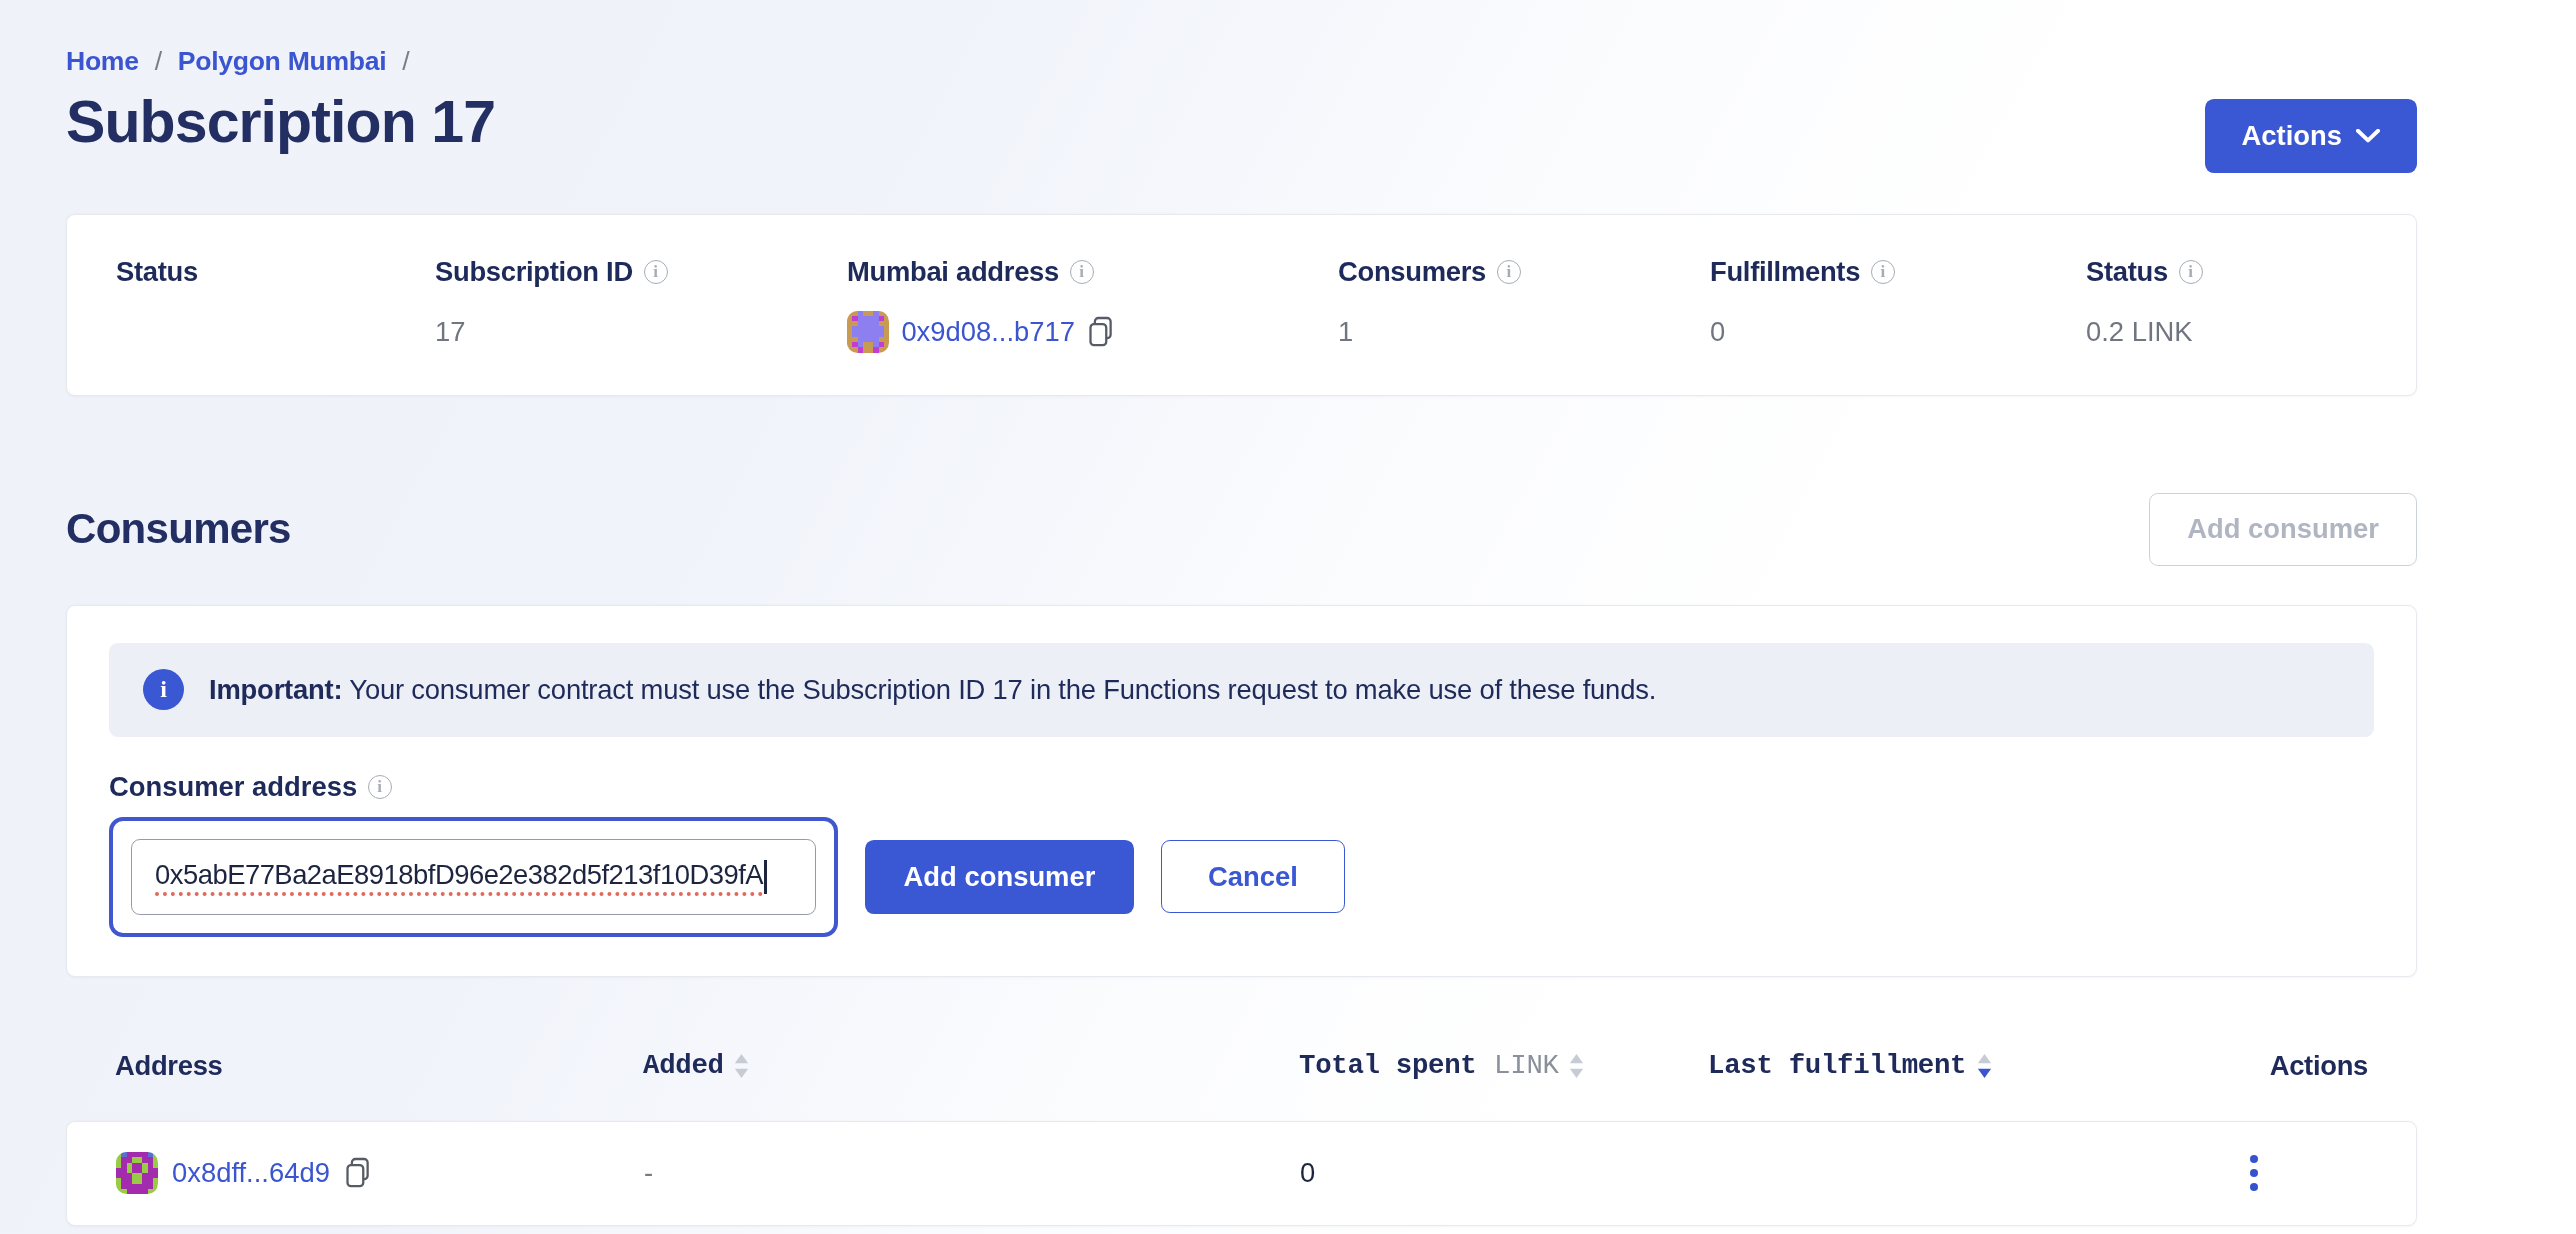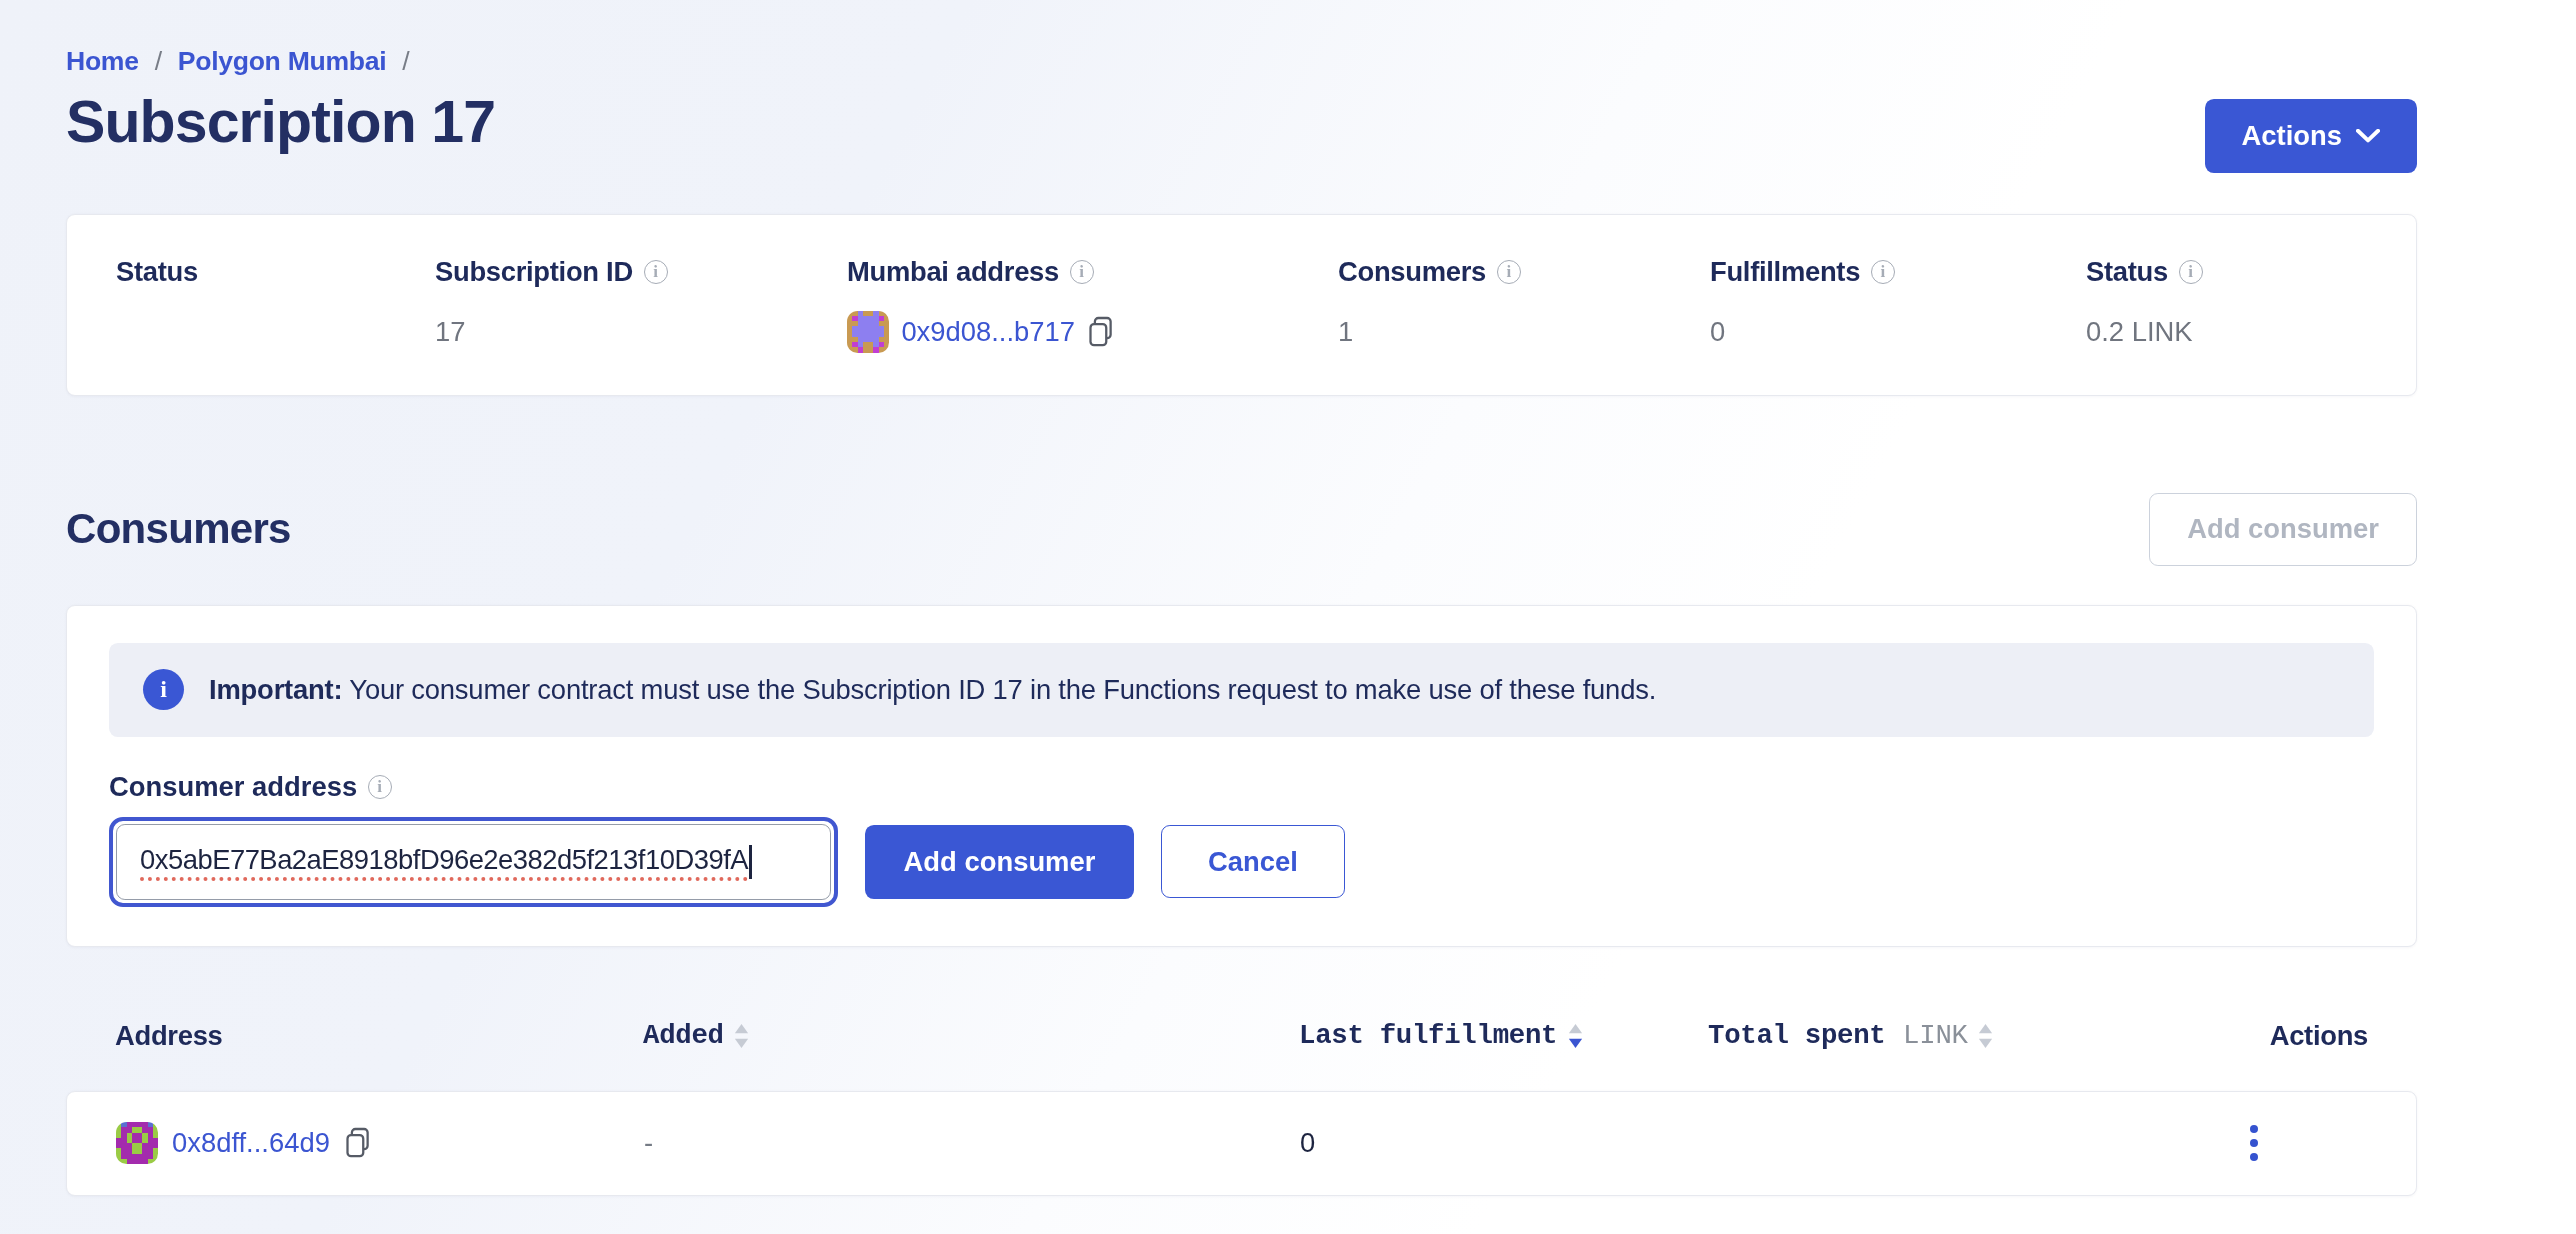--- a/index.html
+++ b/index.html
@@ -65,21 +65,21 @@
   }
   .notice-icon {
     width:41px; height:41px; border-radius:50%; background:#3a57d4; color:#fff;
     display:inline-flex; align-items:center; justify-content:center;
     font-size:24px; font-weight:700; font-family:"Liberation Serif","DejaVu Serif",serif; flex:none;
   }
   .notice-text { font-size:27.4px; color:#1e2a5a; letter-spacing:-0.2px; }
   .notice-text b { font-weight:700; }
   .field-label { margin-top:34px; display:flex; align-items:center; gap:10.6px; font-size:27.4px; font-weight:700; color:#1e2a5a; }
   .form-row { margin-top:14px; display:flex; align-items:center; gap:26.6px; }
-  .input-ring { border:4.4px solid #4157d0; border-radius:14px; padding:3px; background:#fff; width:729px; }
+  .input-ring { border:4.4px solid #4157d0; border-radius:14px; padding:18px; background:#fff; width:729px; }
   .text-input {
     border:1.8px solid #959ca9; border-radius:8.9px; padding:19.5px 23px;
     font-size:27.4px; color:#1d2440; white-space:nowrap; overflow:hidden;
     letter-spacing:-0.5px; cursor:text;
   }
   .misspell { text-decoration:underline dotted #e0695c; text-decoration-thickness:3.5px; text-underline-offset:8px; }
   .caret { display:inline-block; width:2.7px; height:34px; background:#1d2440; vertical-align:middle; margin-left:0.9px; }
   .btn-primary {
     background:#3a57d4; color:#fff; border:none; border-radius:8.9px;
     padding:21px 39px; font-size:27.4px; font-weight:700; cursor:pointer; font-family:inherit;
@@ -281,30 +281,30 @@
         <span>Address</span>
       </div>
     <div class="th sortable">
       <span>Added</span>
       <svg class="sort-icon" width="15" height="26" viewBox="0 0 17 29">
           <polygon class="up" points="8.5,1 16,11.5 1,11.5"></polygon>
           <polygon class="down" points="1,17.5 16,17.5 8.5,28"></polygon>
         </svg>
     </div>
     <div class="th sortable">
-      <span>Last fulfillment</span>
-      <svg class="sort-icon desc" width="15" height="26" viewBox="0 0 17 29">
+      <span>Total spent</span>
+      <span class="unit">LINK</span>
+      <svg class="sort-icon" width="15" height="26" viewBox="0 0 17 29">
           <polygon class="up" points="8.5,1 16,11.5 1,11.5"></polygon>
           <polygon class="down" points="1,17.5 16,17.5 8.5,28"></polygon>
         </svg>
     </div>
     <div class="th sortable">
-      <span>Total spent</span>
-      <span class="unit">LINK</span>
-      <svg class="sort-icon" width="15" height="26" viewBox="0 0 17 29">
+      <span>Last fulfillment</span>
+      <svg class="sort-icon desc" width="15" height="26" viewBox="0 0 17 29">
           <polygon class="up" points="8.5,1 16,11.5 1,11.5"></polygon>
           <polygon class="down" points="1,17.5 16,17.5 8.5,28"></polygon>
         </svg>
     </div>
     <div class="th th-actions">
         <span>Actions</span>
       </div>
   </div>
 
   <div class="card row-card">

